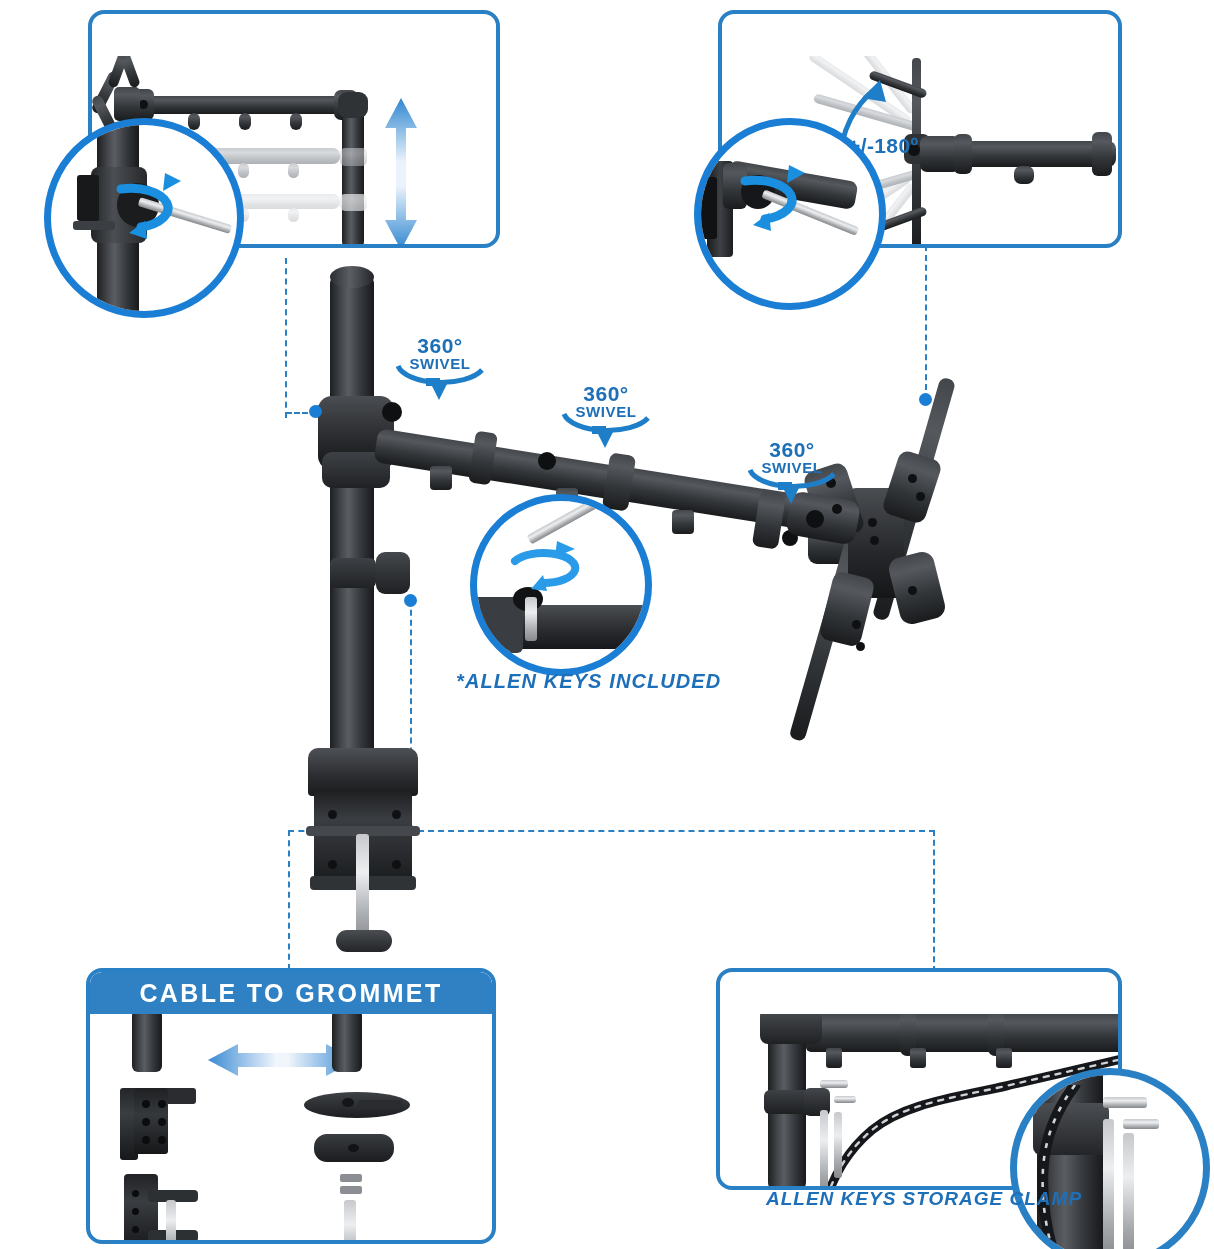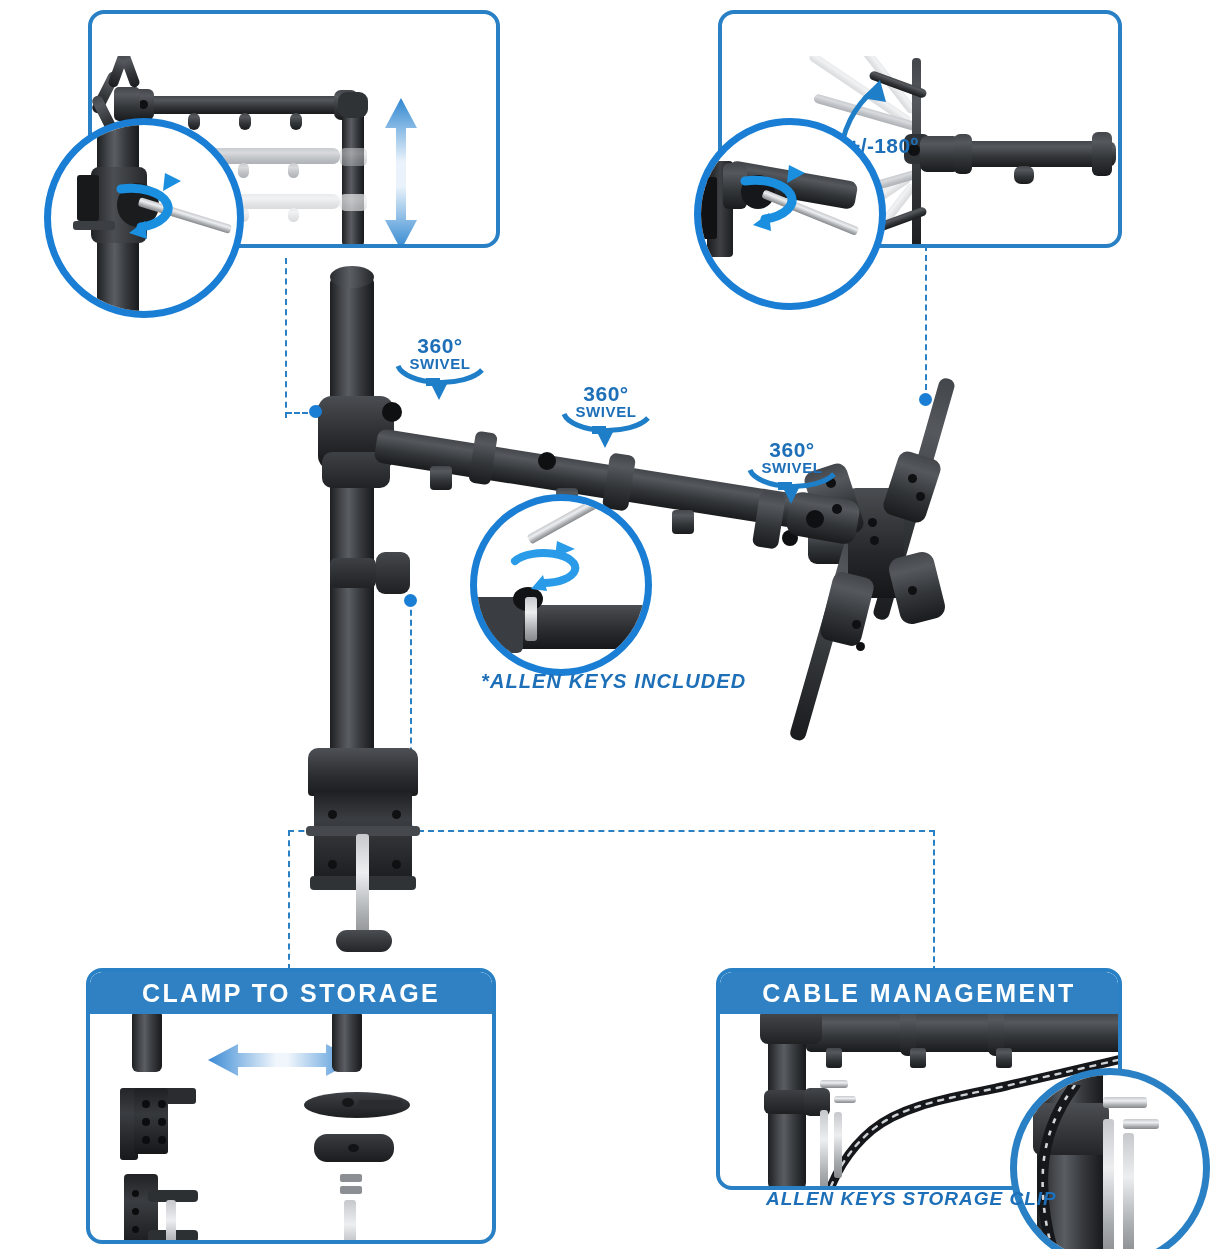--- a/index.html
+++ b/index.html
@@ -325,42 +325,42 @@
     <div class="knuckle" style="left:36px;top:86px;width:30px;height:24px;background:#111315;"></div>
     <div class="rod" style="left:48px;top:96px;width:12px;height:44px;border-radius:3px;"></div>
     <div class="rod" style="left:52px;top:34px;width:110px;height:10px;transform:rotate(-29deg);transform-origin:left center;"></div>
     <svg style="position:absolute;left:24px;top:38px;" width="86" height="52" viewBox="0 0 86 52">
       <path d="M14 22 A32 15 0 1 1 42 44" fill="none" stroke="#2a9be8" stroke-width="8" stroke-linecap="round"></path>
       <polygon points="56,2 74,10 54,18" fill="#2a9be8"></polygon>
       <polygon points="30,50 42,36 46,52" fill="#2a9be8"></polygon>
     </svg>
   </div>
 
-  <div class="cap" style="left:456px;top:670px;margin-left:25px;">*ALLEN KEYS INCLUDED</div>
+  <div class="cap" style="left:456px;top:670px;">*ALLEN KEYS INCLUDED</div>
 
   <div style="position:absolute;left:298px;top:748px;width:130px;height:200px;">
     <div class="blk" style="left:10px;top:0px;width:110px;height:48px;border-radius:10px 10px 4px 4px;background:linear-gradient(180deg,#4d5055,#2a2c2f 60%,#191b1d);"></div>
     <div class="blk" style="left:16px;top:44px;width:98px;height:90px;border-radius:4px;background:linear-gradient(180deg,#1f2123,#3a3d41 30%,#1a1c1e);"></div>
     <div class="blk" style="left:8px;top:78px;width:114px;height:10px;border-radius:4px;background:#45484c;"></div>
     <div class="blk" style="left:12px;top:128px;width:106px;height:14px;border-radius:4px;background:#303336;"></div>
     <div class="rod" style="left:58px;top:86px;width:13px;height:110px;border-radius:3px;"></div>
     <div class="blk" style="left:38px;top:182px;width:56px;height:22px;border-radius:11px;background:linear-gradient(180deg,#4a4d51,#232528);"></div>
     <div class="hole" style="left:30px;top:62px;width:9px;height:9px;"></div>
     <div class="hole" style="left:94px;top:62px;width:9px;height:9px;"></div>
     <div class="hole" style="left:30px;top:112px;width:9px;height:9px;"></div>
     <div class="hole" style="left:94px;top:112px;width:9px;height:9px;"></div>
   </div>
 
   <div class="blk" style="left:376px;top:552px;width:34px;height:42px;border-radius:9px;background:linear-gradient(180deg,#45484c,#1e2022);"></div>
   <div class="blk" style="left:330px;top:558px;width:46px;height:30px;border-radius:6px;background:linear-gradient(180deg,#3d4044,#202225);"></div>
 
   <div class="panel" style="left:86px;top:968px;width:410px;height:276px;">
     <div class="frame">
       <div class="bar">
-        <span>CLAMP TO STORAGE</span>
+        <span>CABLE TO GROMMET</span>
       </div>
       <div class="body">
 
         <div>
           <div class="pole" style="left:42px;top:-4px;width:30px;height:62px;border-radius:6px;"></div>
           <div class="blk" style="left:30px;top:74px;width:18px;height:72px;border-radius:3px;background:linear-gradient(180deg,#232528,#3a3d41 35%,#16181a);"></div>
           <div class="blk" style="left:44px;top:74px;width:62px;height:16px;border-radius:3px;background:#2a2c2f;"></div>
           <div class="blk" style="left:44px;top:74px;width:34px;height:66px;border-radius:3px;background:linear-gradient(180deg,#1e2022,#36393c 40%,#151719);"></div>
           <div class="hole" style="left:52px;top:86px;width:8px;height:8px;background:#0b0c0d;"></div>
           <div class="hole" style="left:68px;top:86px;width:8px;height:8px;background:#0b0c0d;"></div>
@@ -403,23 +403,20 @@
           <div class="rod" style="left:254px;top:186px;width:12px;height:70px;"></div>
 
         </div>
 
       </div>
     </div>
   </div>
 
   <div class="panel" style="left:716px;top:968px;width:406px;height:222px;">
     <div class="frame">
-      <div class="bar">
-        <span>CABLE MANAGEMENT</span>
-      </div>
       <div class="body">
 
         <div class="arm" style="left:86px;top:0px;width:330px;height:38px;border-radius:5px;"></div>
         <div class="arm" style="left:180px;top:-4px;width:16px;height:46px;"></div>
         <div class="arm" style="left:268px;top:-4px;width:16px;height:46px;"></div>
         <div class="arm" style="left:106px;top:34px;width:16px;height:20px;border-radius:3px;"></div>
         <div class="arm" style="left:190px;top:34px;width:16px;height:20px;border-radius:3px;"></div>
         <div class="arm" style="left:276px;top:34px;width:16px;height:20px;border-radius:3px;"></div>
 
         <div class="pole" style="left:48px;top:16px;width:38px;height:164px;"></div>
@@ -447,15 +444,15 @@
     <div class="rod" style="left:86px;top:44px;width:11px;height:140px;"></div>
     <div class="rod" style="left:106px;top:58px;width:11px;height:126px;"></div>
     <div class="rod" style="left:86px;top:22px;width:44px;height:11px;"></div>
     <div class="rod" style="left:106px;top:44px;width:36px;height:10px;"></div>
     <svg style="position:absolute;left:-4px;top:10px;" width="80" height="180" viewBox="0 0 80 180">
       <path d="M62 0 C44 24 32 52 30 84 C28 118 34 150 44 180" fill="none" stroke="#15171a" stroke-width="11" stroke-linecap="round"></path>
       <path d="M62 0 C44 24 32 52 30 84 C28 118 34 150 44 180" fill="none" stroke="#d2d5d8" stroke-width="2.6" stroke-dasharray="5 8"></path>
     </svg>
   </div>
 
-  <div class="cap sm" style="left:766px;top:1188px;">ALLEN KEYS STORAGE CLIP</div>
+  <div class="cap sm" style="left:766px;top:1188px;">ALLEN KEYS STORAGE CLAMP</div>
 
 </div>
 
 </body></html>

